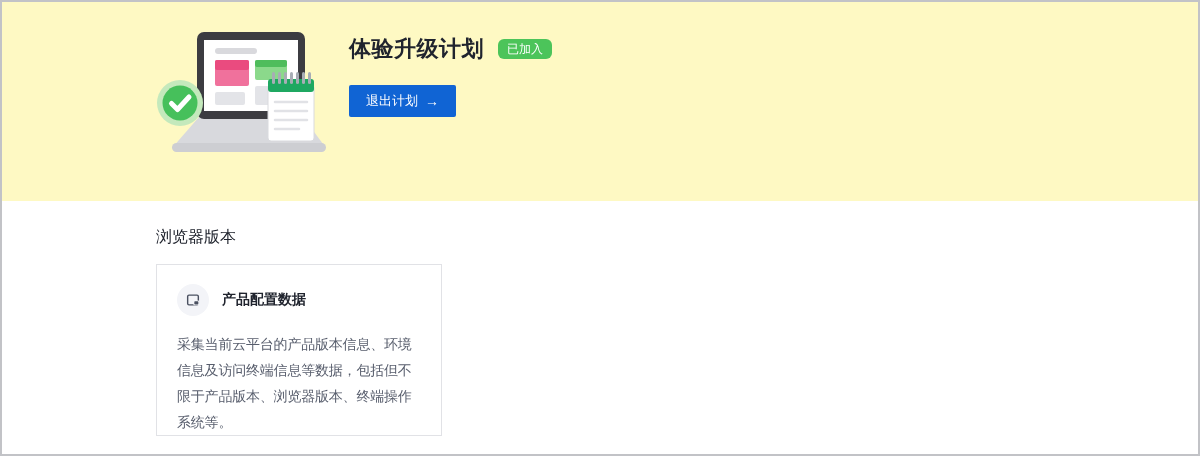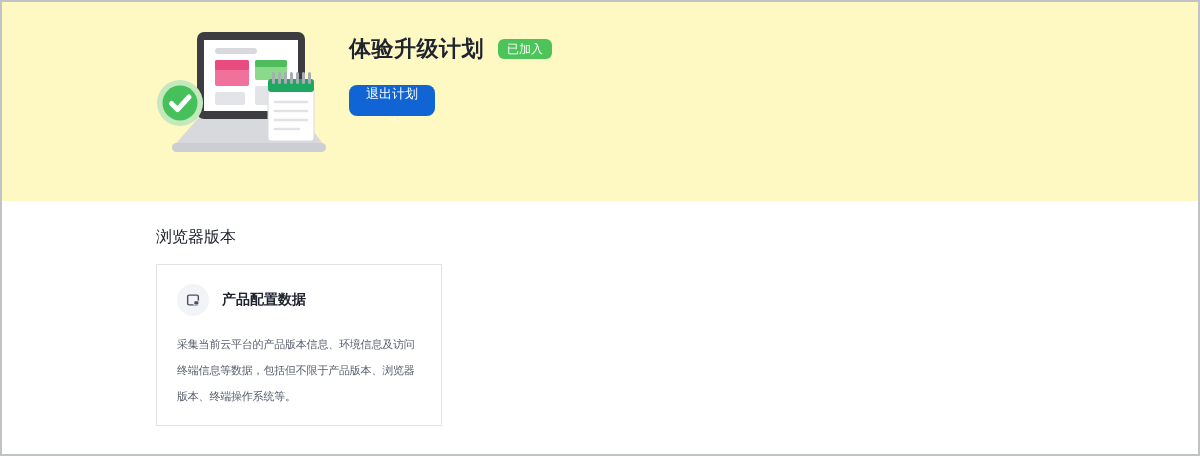--- a/index.html
+++ b/index.html
@@ -69,24 +69,23 @@
     margin-top: 21px;
     display: inline-flex;
     align-items: center;
     gap: 7px;
     background: #1064d4;
     color: #fff;
     border: none;
     font-size: 13px;
     font-family: inherit;
     height: 31px;
-    padding: 0 17px;
-    border-radius: 8px;
+    padding: 16px 17px;
+    border-radius: 2px;
     cursor: pointer;
-    flex-direction: column;
   }
   .exit-btn .arrow { font-size: 14px; line-height: 1; }
 
   
   .features {
     background: #fff;
     padding: 26px 0 0 154px;
   }
   .features-heading {
     font-size: 16px;
@@ -96,21 +95,21 @@
   .cards {
     margin-top: 16px;
     display: flex;
     gap: 18px;
   }
   .card {
     width: 286px;
     min-height: 139px;
     background: #fff;
     border: 1px solid #e1e2e6;
-    padding: 19px 17px 16px 20px;
+    padding: 19px 17px 0 20px;
   }
   .card-head {
     display: flex;
     align-items: center;
   }
   .icon-circle {
     width: 32px;
     height: 32px;
     border-radius: 50%;
     background: #f3f4f8;
@@ -121,21 +120,21 @@
     flex: 0 0 32px;
   }
   .card-title {
     margin-left: 13px;
     font-size: 14px;
     font-weight: bold;
     color: #20242e;
   }
   .card-desc {
     margin-top: 15px;
-    font-size: 11px;
+    font-size: 14px;
     line-height: 26px;
     color: #575d6c;
     letter-spacing: -0.2px;
   }
 </style>
 </head>
 <body>
 
 <div class="frame">
 

